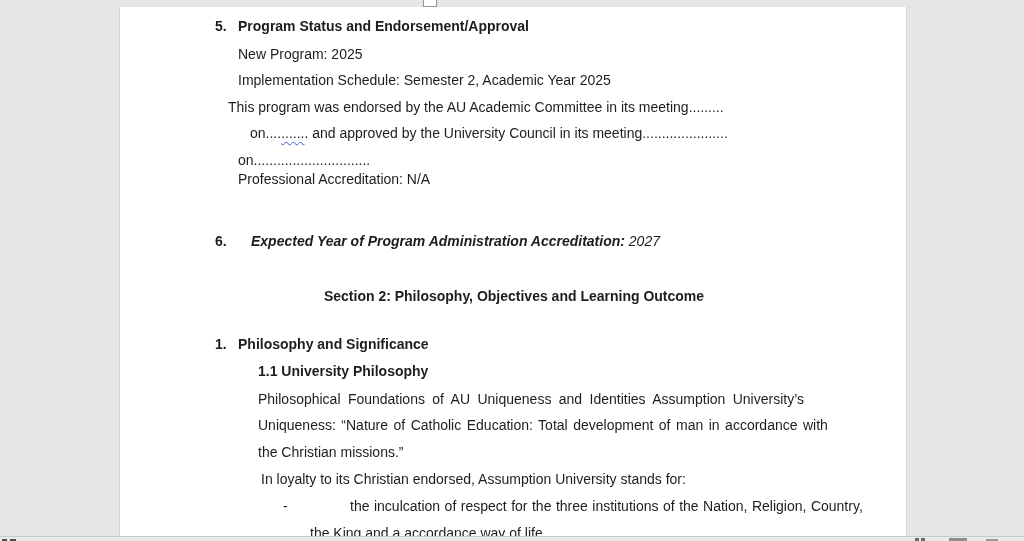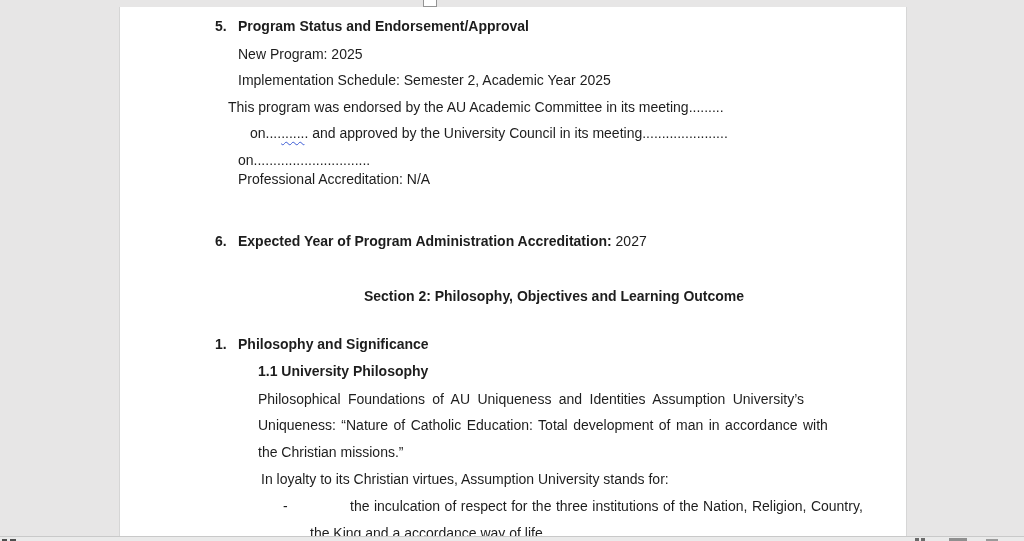--- a/index.html
+++ b/index.html
@@ -69,35 +69,35 @@
 <div class="line" style="top:73px; left:238px;">Implementation Schedule: Semester 2, Academic Year 2025</div>
 
 <div class="line" style="top:100px; left:228px;">This program was endorsed by the AU Academic Committee in its meeting.........</div>
 
 <div class="line" style="top:126px; left:238px;margin-left:12px;"><span>on....</span><span class="squiggle">......</span><span>. and approved by the University Council in its meeting......................</span></div>
 
 <div class="line" style="top:153px; left:238px;">on..............................</div>
 
 <div class="line" style="top:172px; left:238px;">Professional Accreditation: N/A</div>
 
-<div class="line" style="top:234px; left:215px;"><span class="b">6.</span><span style="position:absolute; left:23px;"><span class="b">Expected Year of Program Administration Accreditation:</span><span> 2027</span></span></div>
+<div class="line" style="top:234px; left:215px;"><span class="b">6.</span><span style="position:absolute; left:36px;font-style:italic;"><span class="b">Expected Year of Program Administration Accreditation:</span><span> 2027</span></span></div>
 
-<div class="line center b" style="top:289px; left:120px; width:788px;padding-left:40px;">Section 2: Philosophy, Objectives and Learning Outcome</div>
+<div class="line center b" style="top:289px; left:120px; width:788px;">Section 2: Philosophy, Objectives and Learning Outcome</div>
 
 <div class="line" style="top:337px; left:215px;"><span class="b">1.</span><span class="b" style="position:absolute; left:23px;">Philosophy and Significance</span></div>
 
 <div class="line b" style="top:364px; left:258px;">1.1 University Philosophy</div>
 
 <div class="line js1" style="top:392px; left:258px;">Philosophical Foundations of AU Uniqueness and Identities Assumption University’s</div>
 
 <div class="line js2" style="top:418px; left:258px;">Uniqueness: “Nature of Catholic Education: Total development of man in accordance with</div>
 
 <div class="line" style="top:445px; left:258px;">the Christian missions.”</div>
 
-<div class="line" style="top:472px; left:261px;">In loyalty to its Christian virtues, Assumption University stands for:</div>
+<div class="line" style="top:472px; left:261px;">In loyalty to its Christian endorsed, Assumption University stands for:</div>
 
 <div class="line" style="top:499px; left:283px;"><span>-</span><span class="js3" style="position:absolute; left:27px;margin-left:40px;">the inculcation of respect for the three institutions of the Nation, Religion, Country,</span></div>
 
 <div class="line" style="top:526px; left:310px;">the King and a accordance way of life</div>
 
 <div class="status-bar">
   <div class="sb-mark" style="left:2px; top:2px; width:5px; height:3px; background:#4f4f4f;"></div>
   <div class="sb-mark" style="left:10px; top:2px; width:6px; height:3px; background:#4f4f4f;"></div>
   <div class="sb-mark" style="left:915px; top:1px; width:4px; height:4px; background:#6a6a6a;"></div>
   <div class="sb-mark" style="left:921px; top:1px; width:4px; height:4px; background:#6a6a6a;"></div>

